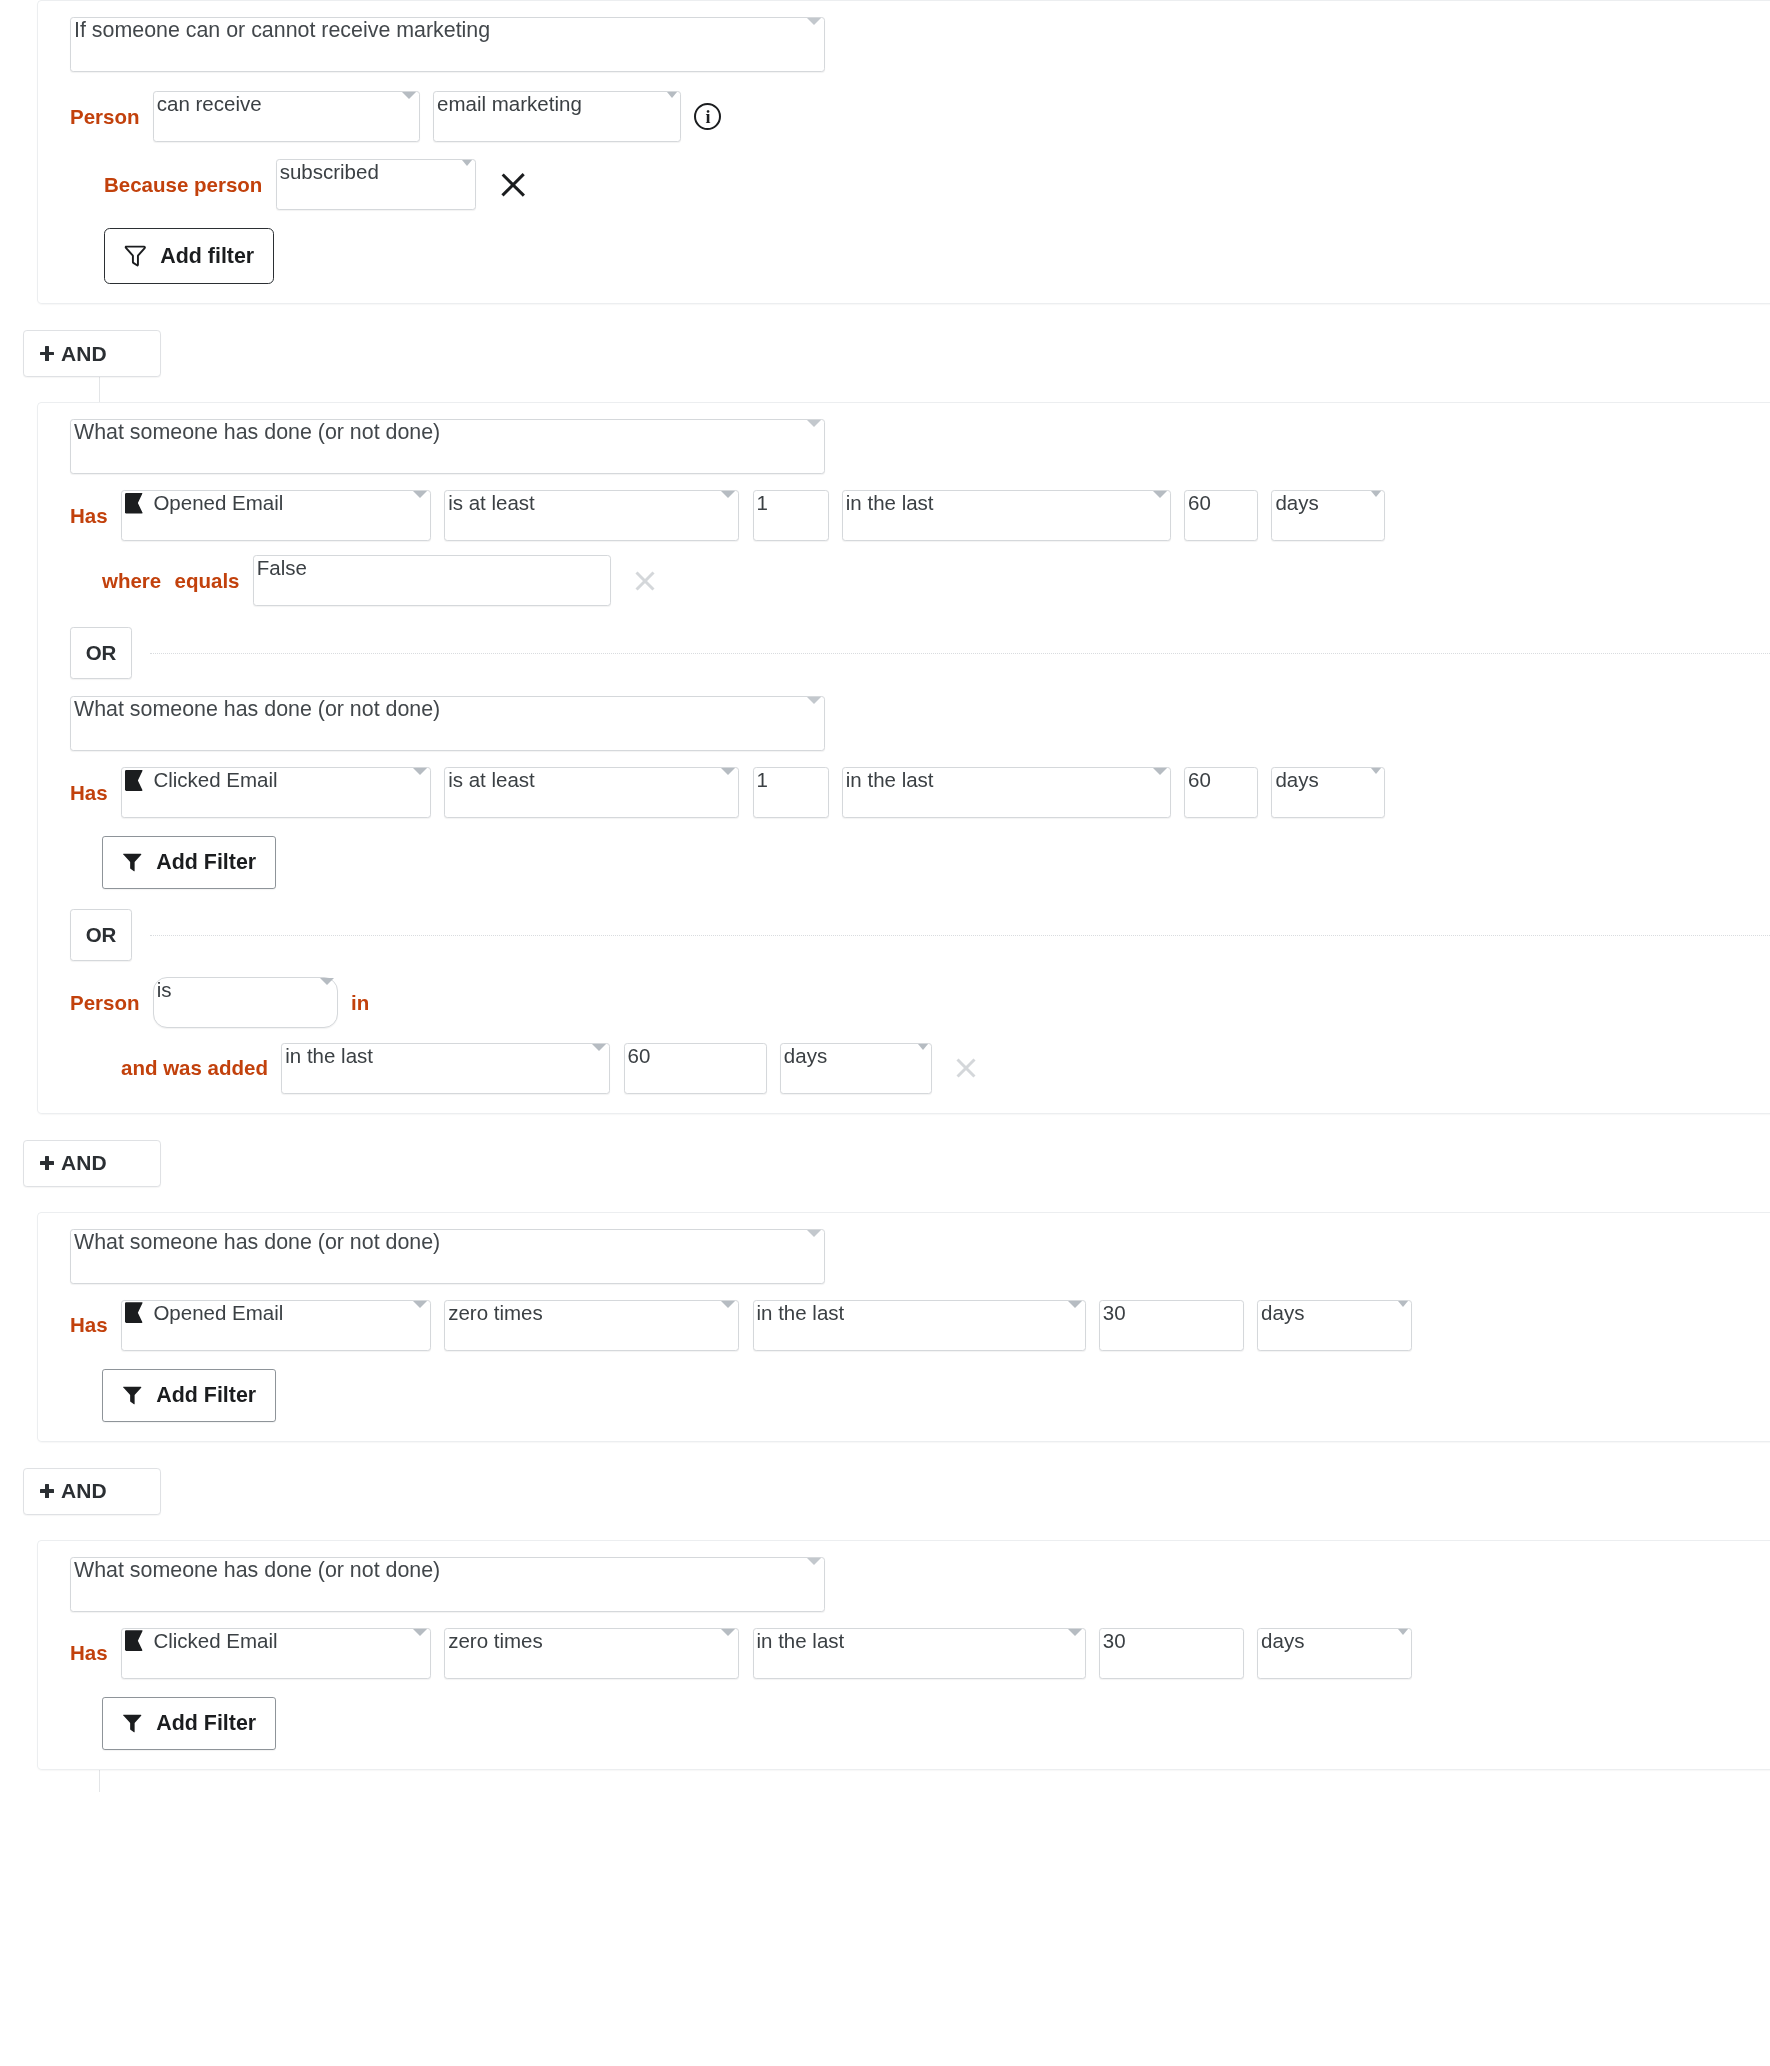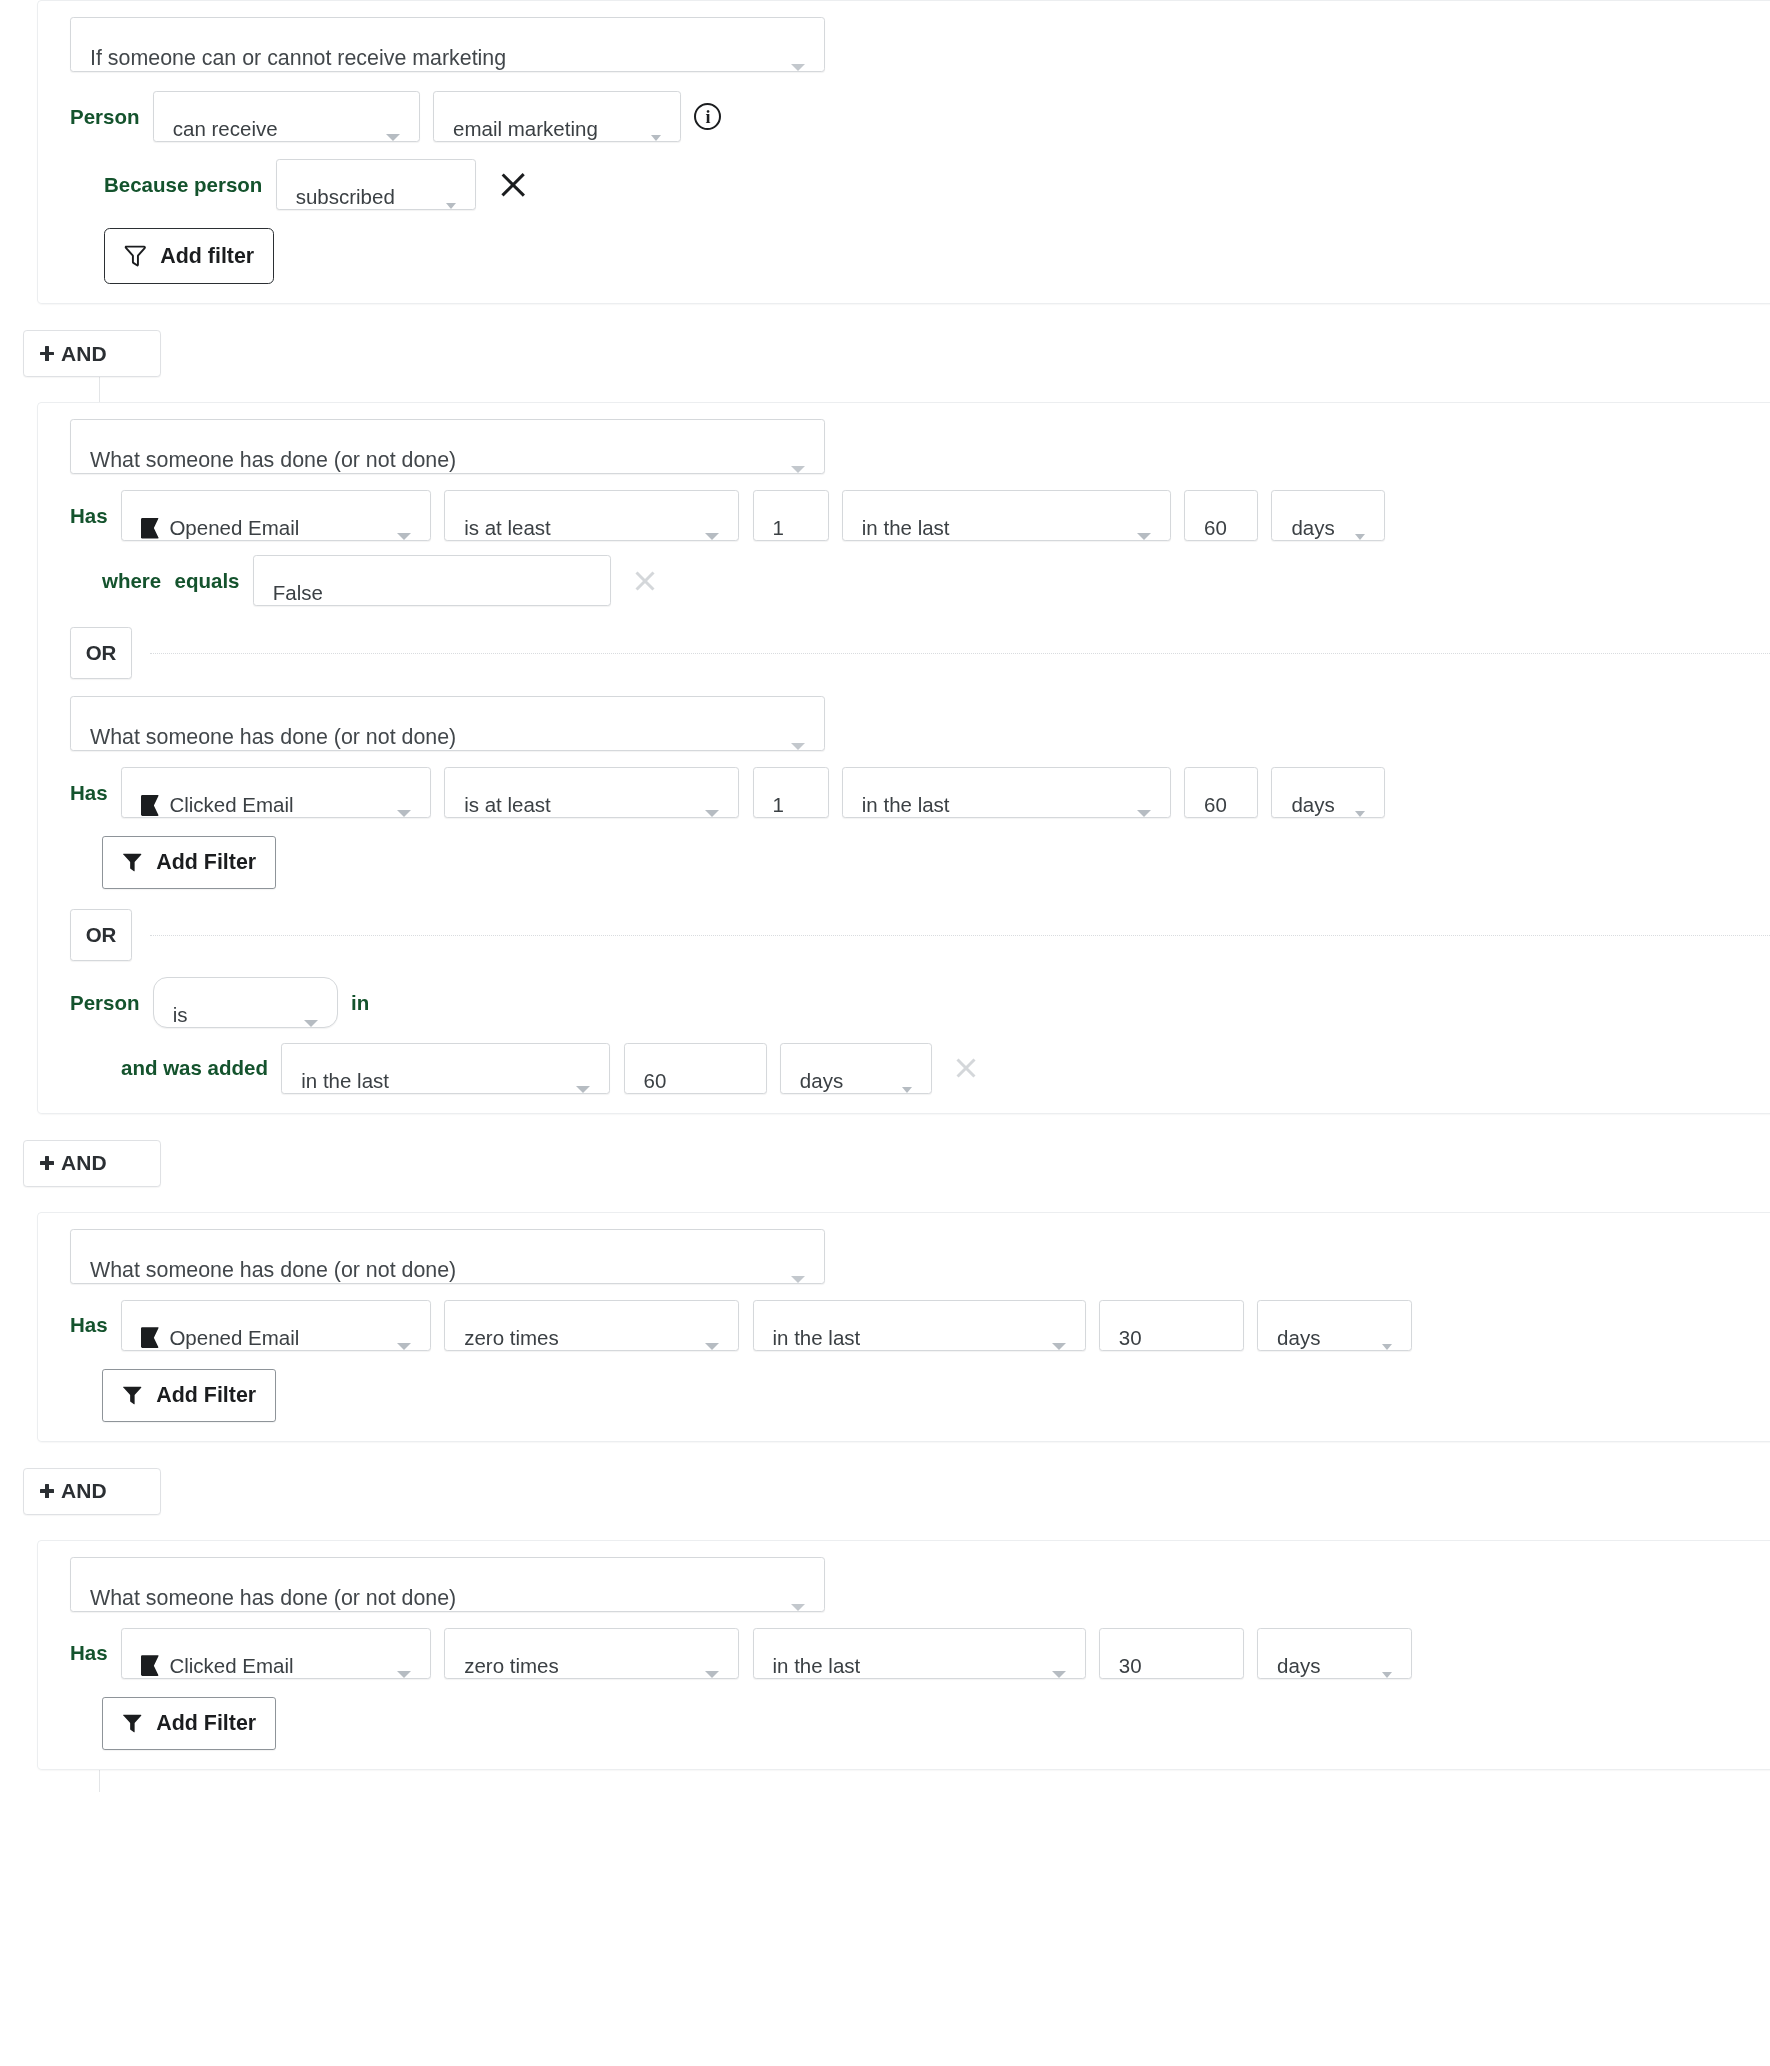--- a/index.html
+++ b/index.html
@@ -83,22 +83,22 @@
   .plus-icon::before { left: 0; top: 5.2px; width: 14.3px; height: 3.8px; }
   .plus-icon::after  { top: 0; left: 5.2px; height: 14.3px; width: 3.8px; }
 
   
   .fld {
     background: #ffffff;
     border: 1.4px solid #d5d8db;
     border-radius: 3.3px;
     height: 51px;
     display: inline-flex;
-    align-items: flex-end;
-    padding: 0 19px;
+    align-items: flex-start;
+    padding: 0 3px;
     font-size: 20.5px;
     color: #3b4044;
     white-space: nowrap;
     position: relative;
     box-shadow: 0 1px 1px rgba(0,0,0,0.05);
     vertical-align: middle;
   }
   .fld.sel { justify-content: space-between; }
   .fld .txt { overflow: hidden; text-overflow: ellipsis; }
   .caret {
@@ -122,21 +122,21 @@
     display: flex;
     align-items: center;
     gap: 13.3px;
     margin-top: 16px;
     flex-wrap: nowrap;
   }
 
   .lbl {
     font-size: 20.5px;
     font-weight: 700;
-    color: #14532d;
+    color: #c2410c;
     white-space: nowrap;
     flex: none;
   }
 
   
   .metric-icon {
     width: 18px; height: 21px; flex: none; margin-right: 10.5px;
     background: #1b1d1f;
     
     clip-path: polygon(0 0, 100% 0, 72% 50%, 100% 100%, 0 100%);

